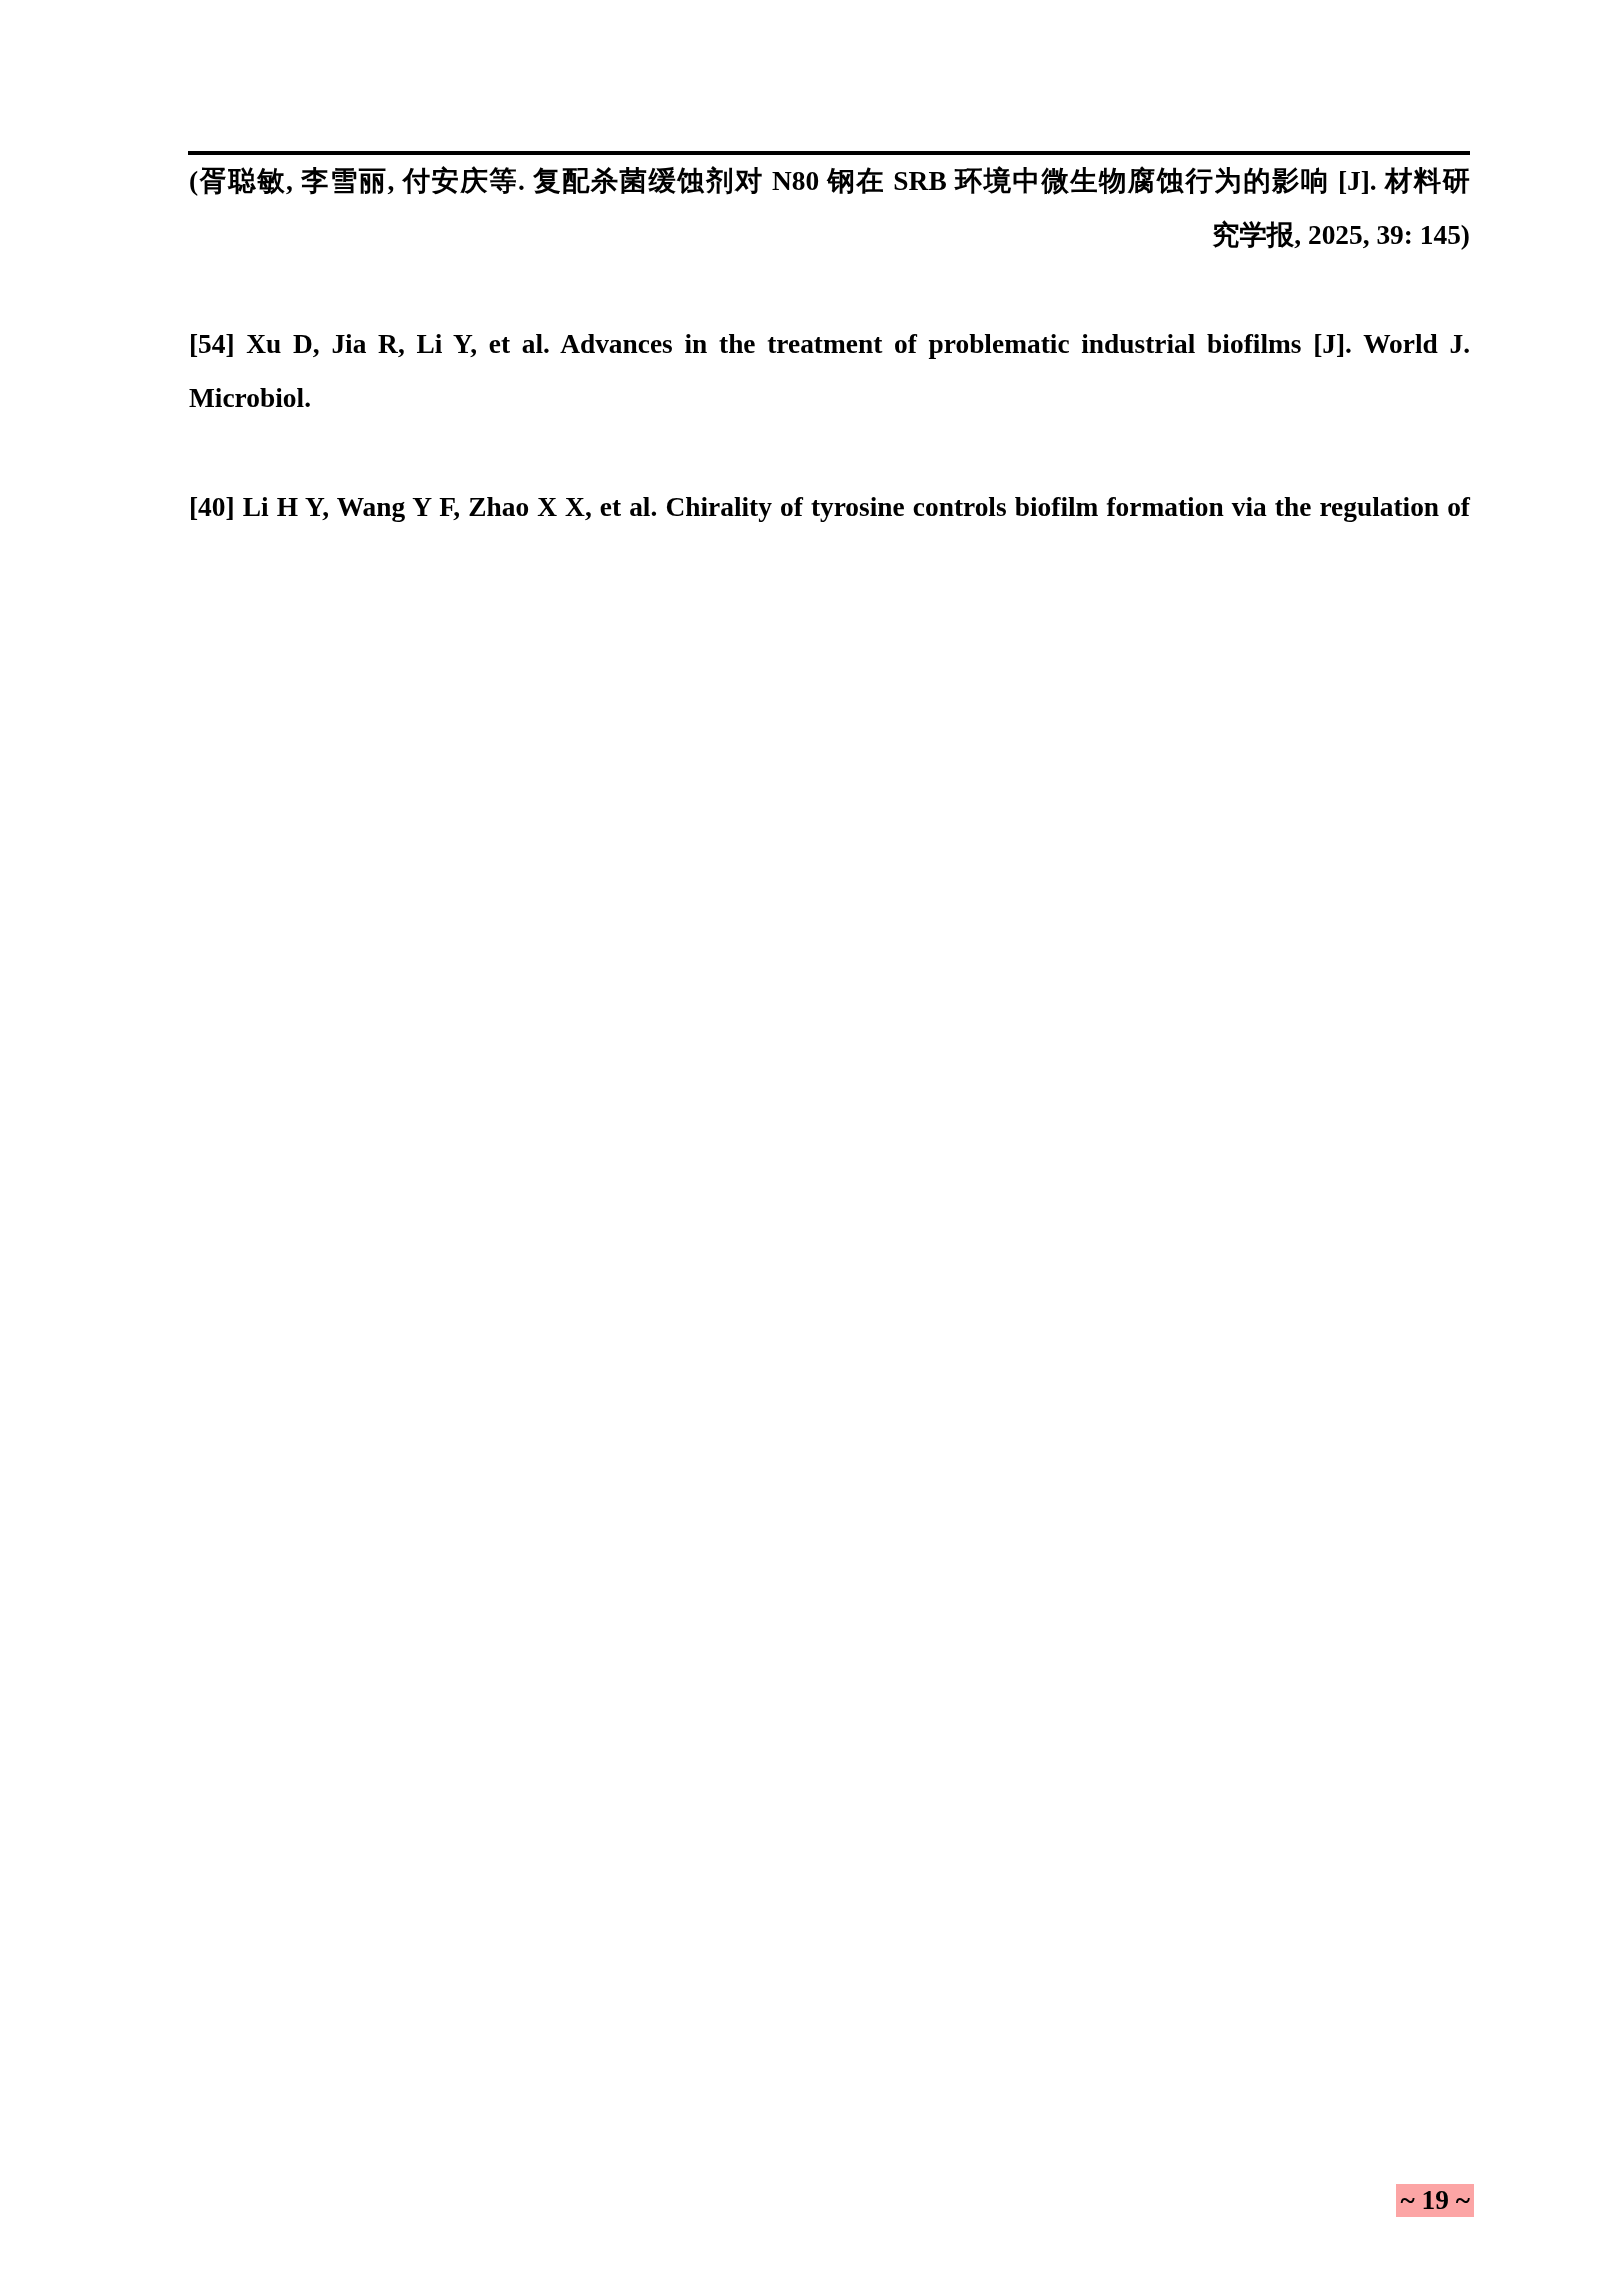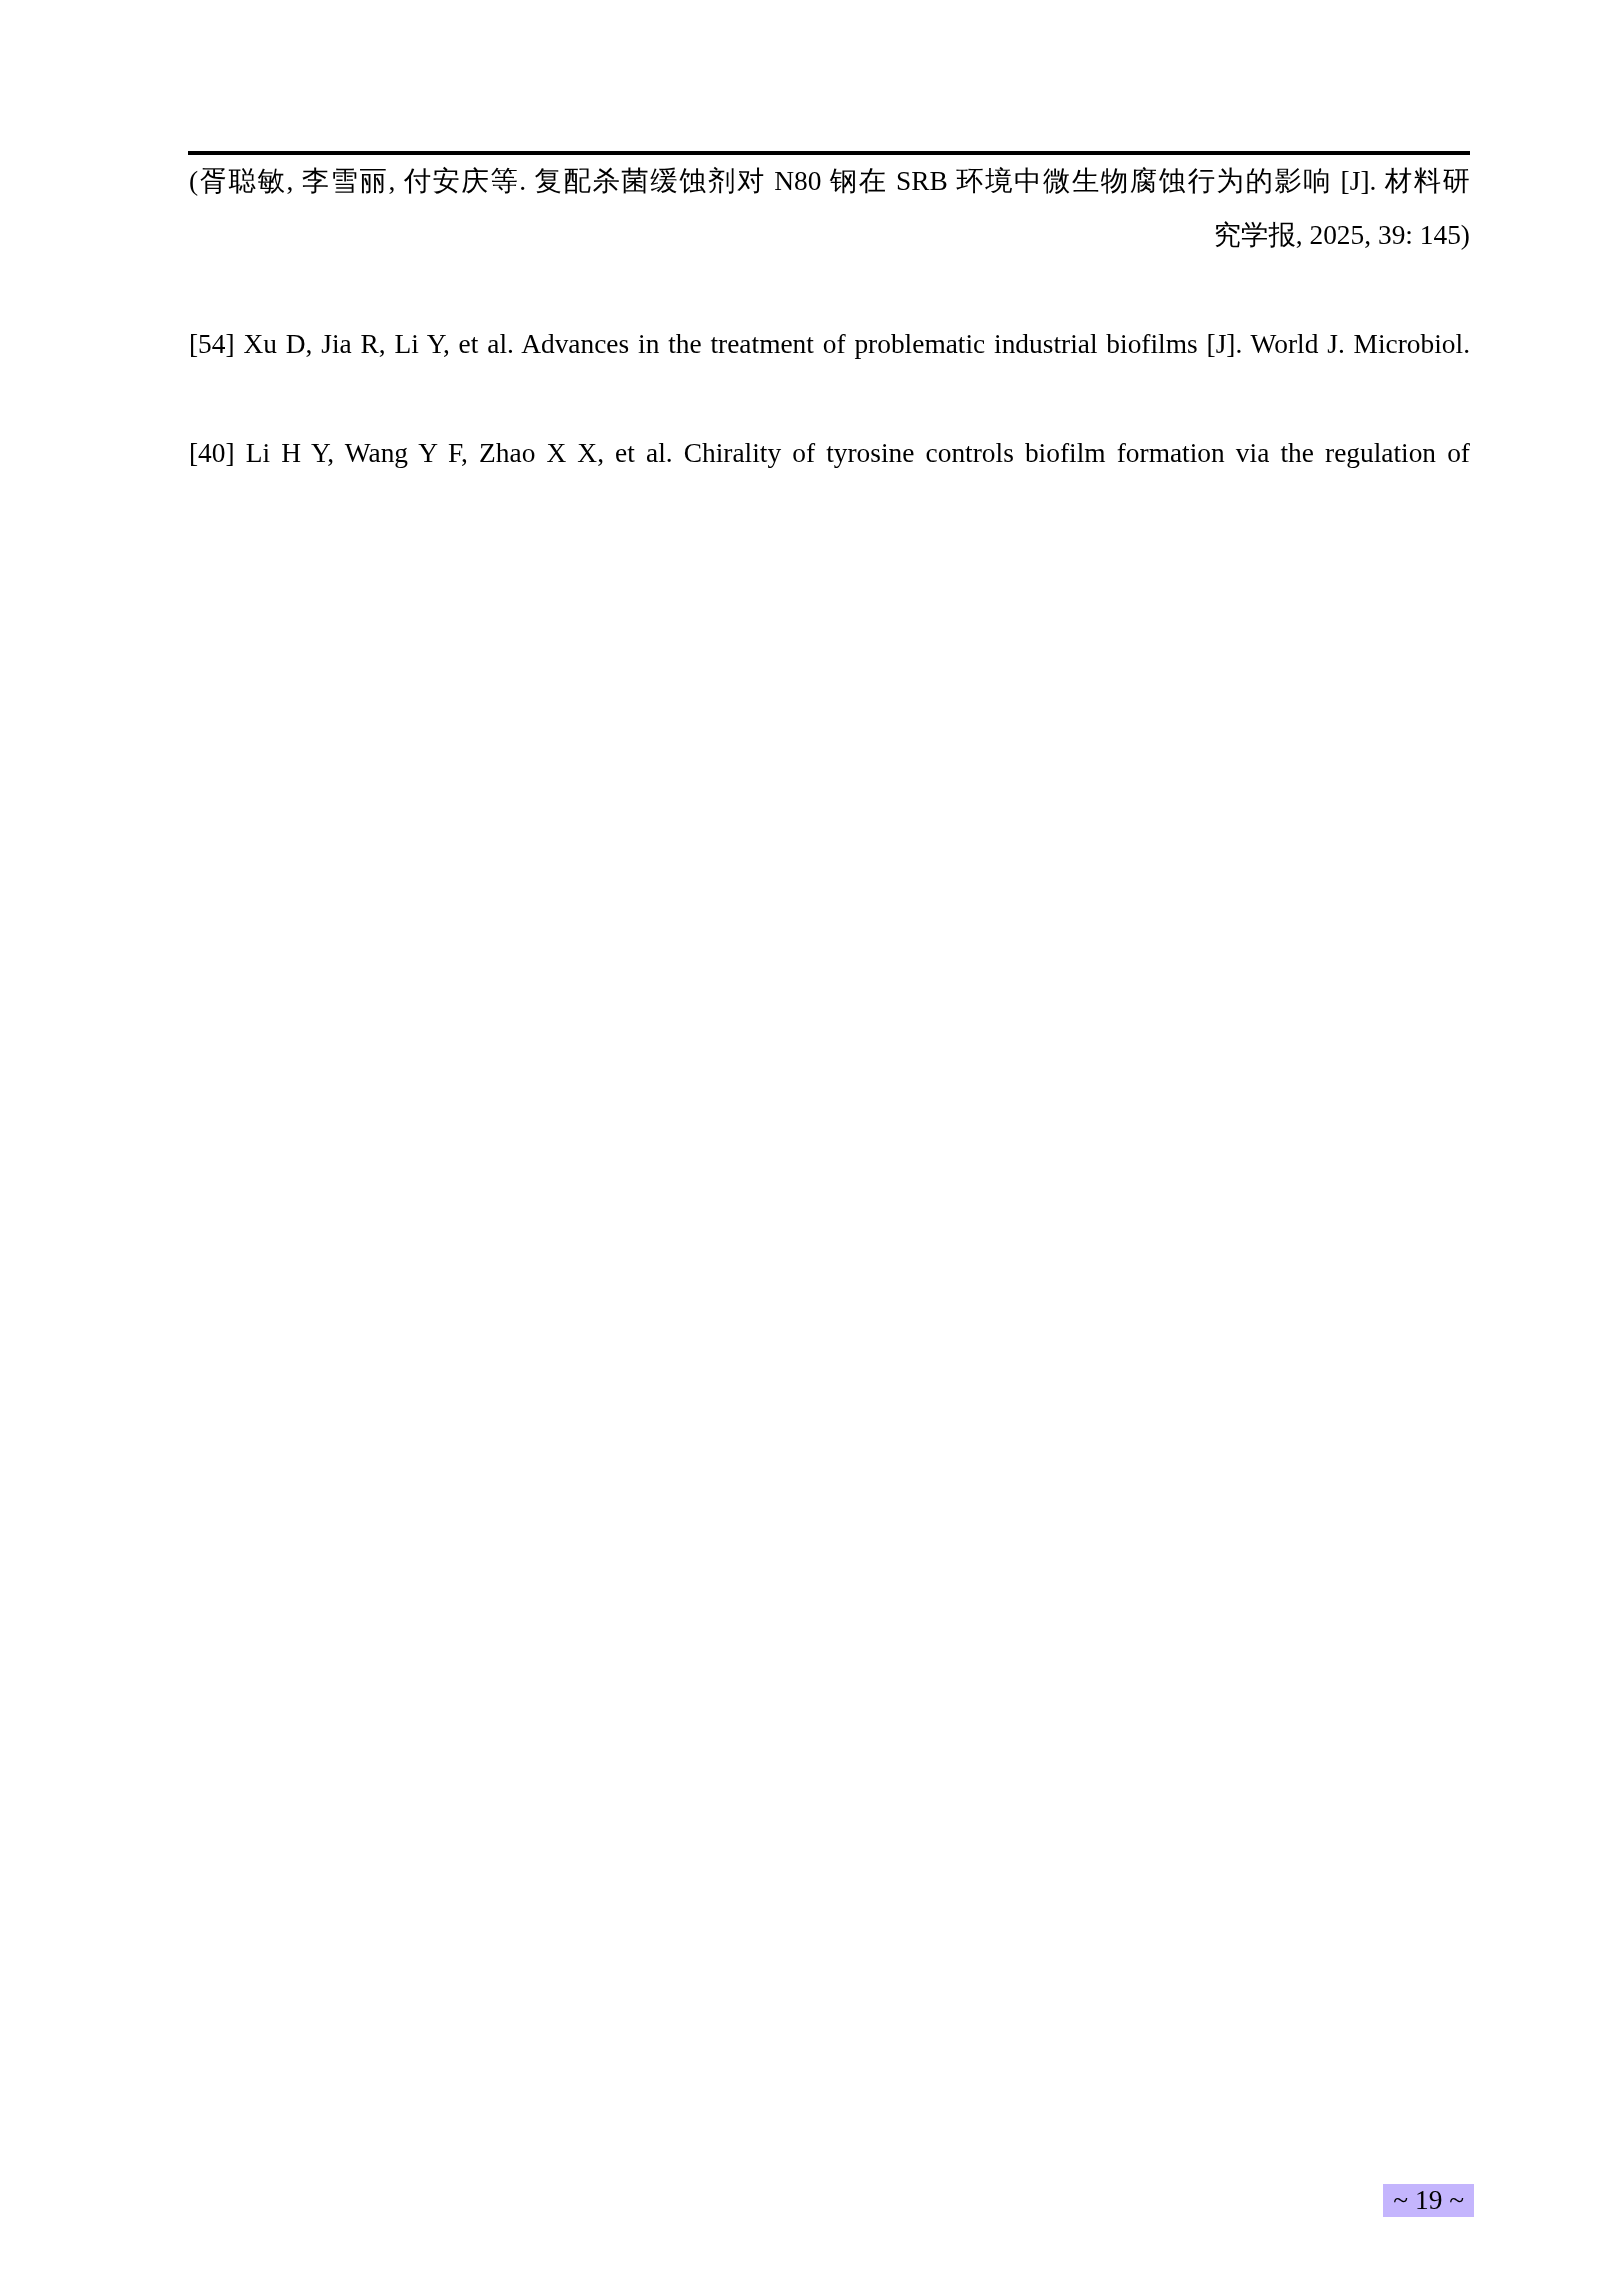--- a/index.html
+++ b/index.html
@@ -8,20 +8,21 @@
     background: #ffffff;
   }
   .page {
     position: relative;
     width: 1621px;
     height: 2293px;
     background: #ffffff;
     font-family: "Liberation Serif", "DejaVu Serif", serif;
     color: #000000;
     overflow: hidden;
+    font-weight: bold;
   }
   .top-rule {
     position: absolute;
     left: 188px;
     top: 151px;
     width: 1282px;
     height: 3.9px;
     background: #000000;
   }
   .content {
@@ -45,22 +46,22 @@
   }
   .ref-line.last {
     text-align: right;
   }
   .page-number {
     position: absolute;
     top: 2184px;
     right: 147px;
     font-size: 27.4px;
     line-height: 33px;
-    background: #c4b5fd;
-    padding: 0 10px;
+    background: #fca5a5;
+    padding: 0 4px;
     color: #000000;
   }
 </style>
 </head>
 <body>
 
 <div class="page">
 
   <div class="top-rule"></div>
 

